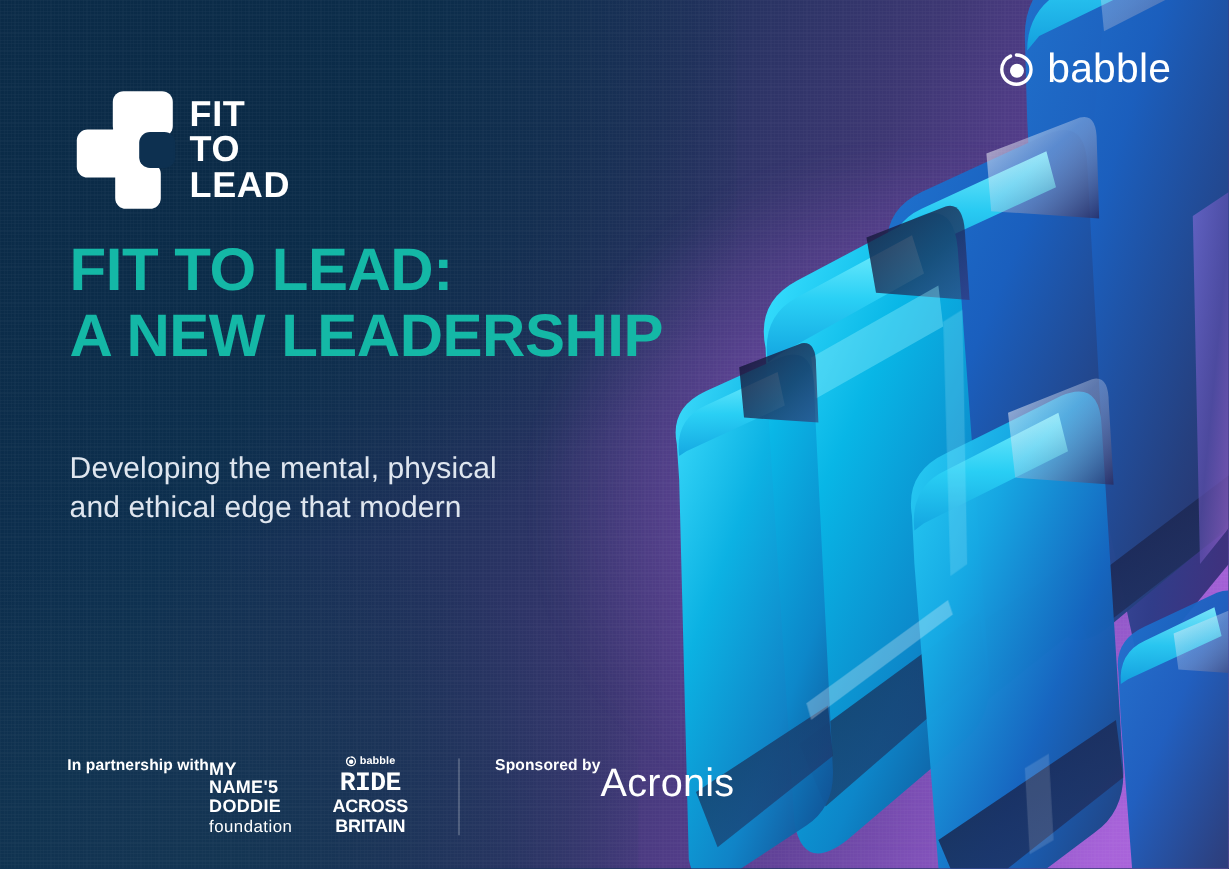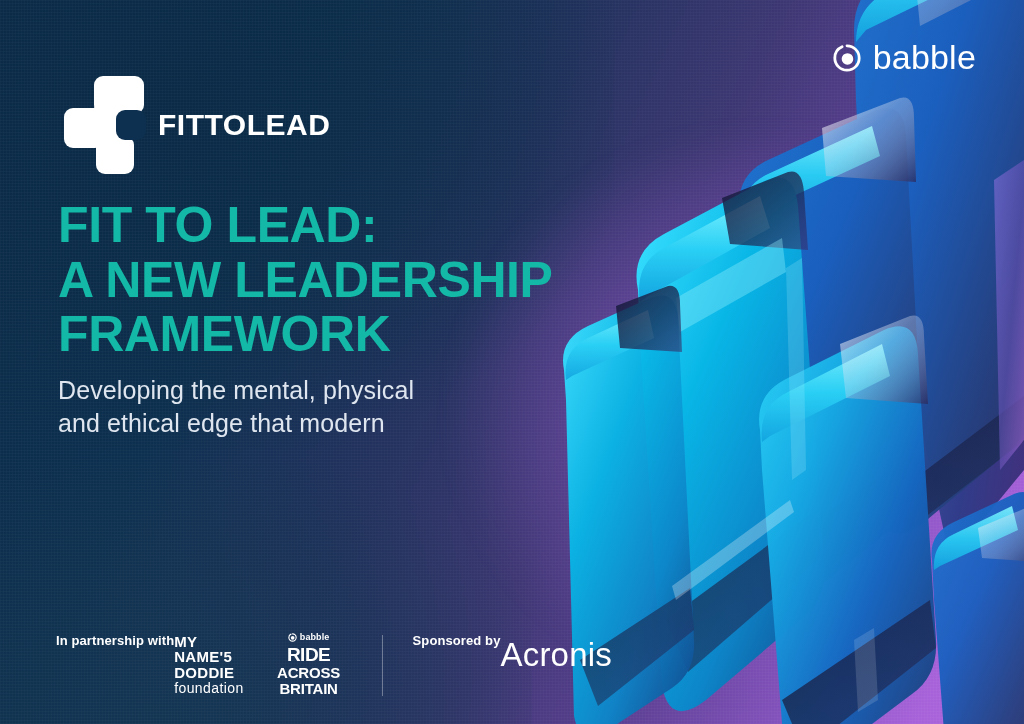--- a/index.html
+++ b/index.html
@@ -84,21 +84,21 @@
   
   .ftl-b4 { left:32px;  top:60px;  width:38px; height:38px; border-radius:9px; }
   
   .ftl-notch {
     position:absolute; left:52px; top:34px;
     width:30px; height:30px;
     border-radius:9px;
     background:#0d3050;
   }
   .ftl-words {
-    display:flex; flex-direction:row;
+    display:flex; flex-direction:column;
     color:#fff; font-weight:bold;
     letter-spacing:0.5px; line-height:.98;
   }
   .ftl-words span { font-size:30px; }
 
   
   .babble {
     position:absolute; right:48px; top:38px;
     display:flex; align-items:center; gap:11px;
   }
@@ -157,21 +157,21 @@
   .rab {
     width:78px; color:#fff; text-align:center;
     line-height:1;
   }
   .rab-top {
     display:flex; align-items:center; justify-content:center;
     gap:3px; margin-bottom:3px;
   }
   .rab-top svg { width:9px; height:9px; }
   .rab-top span { font-size:9px; font-weight:bold; letter-spacing:.1px; }
-  .rab .r1 { display:block; font-size:19px; font-weight:bold; letter-spacing:-0.5px; }
+  .rab .r1 { display:block; font-size:22px; font-weight:bold; letter-spacing:-0.5px;font-family:Liberation Mono, monospace; }
   .rab .r2 { display:block; font-size:15px; font-weight:bold; letter-spacing:-0.2px; margin-top:1px; }
   .rab .r3 { display:block; font-size:15px; font-weight:bold; letter-spacing:-0.2px; margin-top:1px; }
 
   
   .acronis {
     color:#fff; font-size:33px; font-weight:400;
     letter-spacing:.2px; padding-bottom:2px;
   }
 </style>
 </head>
@@ -319,21 +319,20 @@
       <path d="M16 3 C23.2 3 29 8.8 29 16 C29 23.2 23.2 29 16 29
                C8.8 29 3 23.2 3 16 C3 10.6 6.2 6 10.8 4" fill="none" stroke="#ffffff" stroke-width="3" stroke-linecap="round"></path>
       <circle cx="16.5" cy="17" r="6.2" fill="#ffffff"></circle>
     </svg>
     <span class="babble-word">babble</span>
   </div>
 
   <h1 class="headline">
     <span class="ln">FIT TO LEAD:</span>
     <span class="ln">A NEW LEADERSHIP</span>
-    <span class="ln">FRAMEWORK</span>
   </h1>
 
   <p class="subhead">
     <span class="ln">Developing the mental, physical</span>
     <span class="ln">and ethical edge that modern</span>
   </p>
 
   <div class="footer">
 
     <div class="foot-col">

